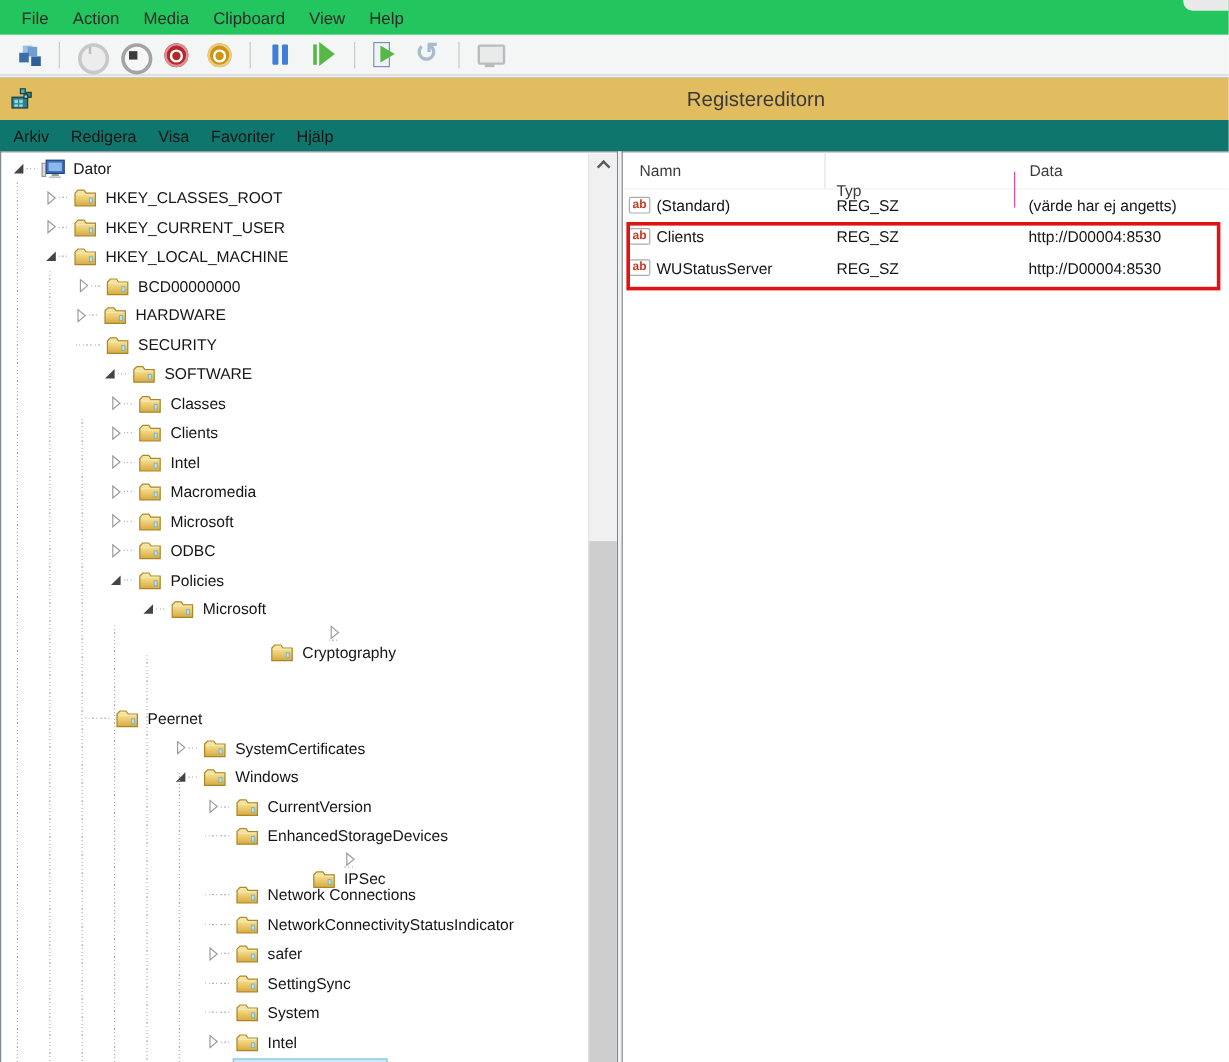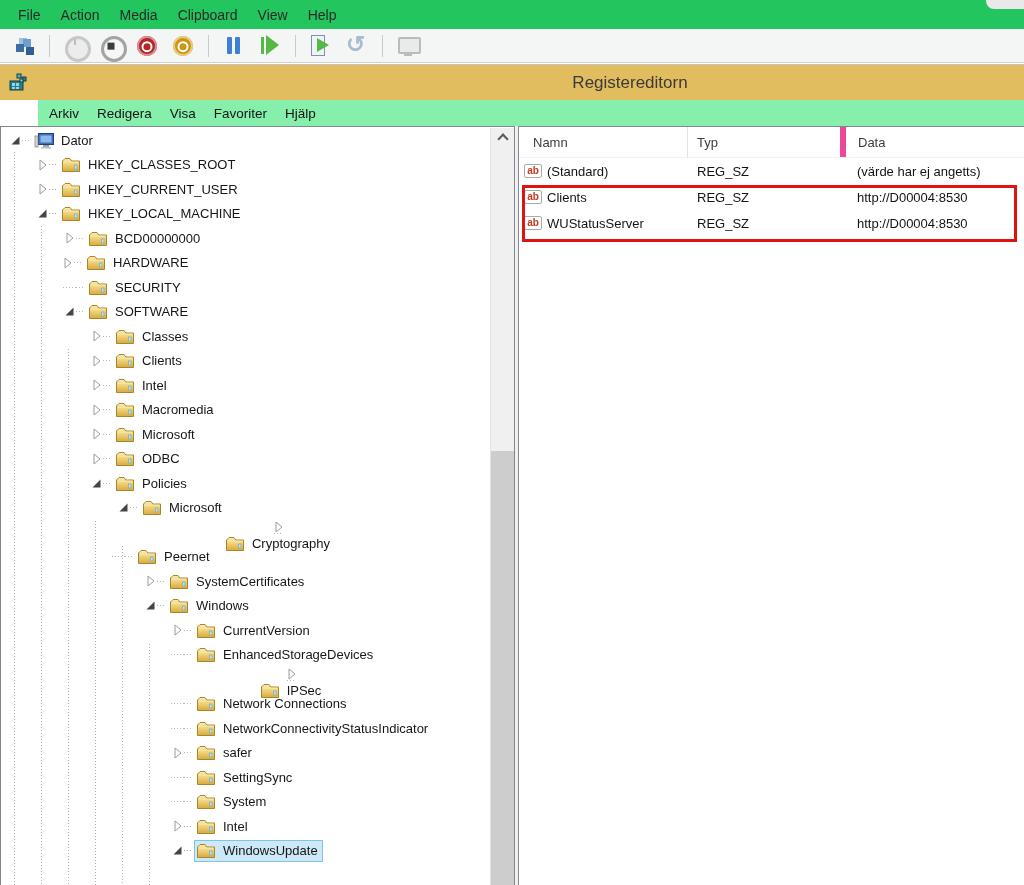--- a/index.html
+++ b/index.html
@@ -54,22 +54,22 @@
   .corner-blob{position:absolute;right:0;top:0;width:38px;height:9px;background:#e9e9e9;
     border-bottom-left-radius:8px;}
 
   
   .vm-viewport{border-top:1px solid #c4c4c4;margin-top:1px;}
   .titlebar{height:35px;background:var(--titlebar);position:relative;}
   .titlebar .title{position:absolute;left:630px;top:50%;transform:translate(-50%,-50%);
     font-size:17px;color:var(--gold_text);white-space:nowrap;}
   .regedit-icon{position:absolute;left:8px;top:6px;width:22px;height:22px;}
 
-  .menubar{height:27px;background:#86efac;display:flex;align-items:center;padding-left:2px;
-    font-size:13.5px;color:#141414;margin-left:38px;}
+  .menubar{height:27px;background:#0f766e;display:flex;align-items:center;padding-left:2px;
+    font-size:13.5px;color:#141414;}
   .menubar .menu-item{padding:0 9px;cursor:default;}
 
   .workspace{position:absolute;top:126px;left:0;right:0;bottom:0;background:#f0f0f0;}
 
   
   .tree-panel{position:absolute;left:0;top:0;width:515px;height:761px;background:#fff;
     border:1px solid #828790;border-bottom:none;}
   .tree{position:absolute;left:0;top:1px;right:25px;bottom:0;overflow:hidden;}
   .tree-row{height:24.5px;display:flex;align-items:center;font-size:13px;color:#161616;white-space:nowrap;}
   .expander{width:13px;height:13px;flex:none;display:flex;align-items:center;justify-content:center;}
@@ -92,21 +92,21 @@
   .chev{width:8px;height:8px;border-left:2px solid #5a5a5a;border-top:2px solid #5a5a5a;
     transform:rotate(45deg);}
   .scroll-thumb{position:absolute;left:0;right:0;top:323px;bottom:0;background:#cdcdcd;}
 
   
   .list-panel{position:absolute;left:518px;top:0;right:-2px;height:761px;background:#fff;
     border:1px solid #828790;border-bottom:none;}
   .list-header{display:flex;height:30px;font-size:13px;color:#3c3c3c;}
   .hcell{display:flex;align-items:center;height:100%;}
   .hcell:nth-child(1){width:169px;padding-left:14px;border-right:1px solid #e2e2e2;}
-  .hcell:nth-child(2){width:158px;padding-left:9px;border-right:6px solid #ec4899;}
+  .hcell:nth-child(2){width:158px;padding-left:9px;border-right:1px solid #ec4899;margin-top:16px;}
   .hcell:nth-child(3){flex:1;padding-left:12px;}
   .list-rows{border-top:1px solid #f2f2f2;}
   .list-row{display:flex;height:26px;align-items:center;font-size:13px;color:#141414;}
   .cell{display:flex;align-items:center;height:100%;overflow:hidden;white-space:nowrap;}
   .c-name{width:169px;padding-left:5px;}
   .c-typ{width:158px;padding-left:9px;}
   .c-data{flex:1;padding-left:11px;}
   .ab-icon{width:18px;height:14px;flex:none;margin-right:5px;background:#fff;border:1px solid #ababab;
     border-radius:2px;display:flex;align-items:center;justify-content:center;
     font-size:10px;font-weight:bold;color:#c43b22;line-height:1;}
@@ -311,21 +311,21 @@
         <svg class="icon-folder-svg" width="20" height="17" viewBox="0 0 20 17">
           <path d="M1.5 15.5 V5 L4 2.5 H9 L10.8 5 H18.5 V15.5 Z" fill="url(#goldGrad)" stroke="#a98728"></path>
           <path d="M2.5 6.2 H17.5" stroke="#f6e8ac" fill="none"></path>
           <rect x="13.5" y="9" width="2.5" height="4" fill="#bfe4ea" stroke="#7fb0b8" stroke-width="0.8"></rect>
         </svg>
         
       </span>
       <span class="label">SECURITY</span>
     </span>
   </div>
-          <div class="tree-row expanded icon-folder" style="padding-left: 62px;">
+          <div class="tree-row expanded icon-folder" style="padding-left: 84px;">
     <span class="expander">
 
       <svg class="exp-expanded" width="9" height="9" viewBox="0 0 9 9">
                 <path d="M8.5 0.5 L8.5 8.5 L0.5 8.5 Z" fill="#444444"></path>
               </svg>
     </span>
     <span class="connector"></span>
     <span class="row-core">
       <span class="node-icon">
         <svg class="icon-folder-svg" width="20" height="17" viewBox="0 0 20 17">
@@ -511,21 +511,21 @@
         <svg class="icon-folder-svg" width="20" height="17" viewBox="0 0 20 17">
           <path d="M1.5 15.5 V5 L4 2.5 H9 L10.8 5 H18.5 V15.5 Z" fill="url(#goldGrad)" stroke="#a98728"></path>
           <path d="M2.5 6.2 H17.5" stroke="#f6e8ac" fill="none"></path>
           <rect x="13.5" y="9" width="2.5" height="4" fill="#bfe4ea" stroke="#7fb0b8" stroke-width="0.8"></rect>
         </svg>
         
       </span>
       <span class="label">Cryptography</span>
     </span>
   </div>
-          <div class="tree-row leaf icon-folder" style="padding-left: 111px;">
+          <div class="tree-row leaf icon-folder" style="padding-left: 70px; margin-top: 42px;">
     <span class="expander">
       
       
     </span>
     <span class="connector"></span>
     <span class="row-core">
       <span class="node-icon">
         <svg class="icon-folder-svg" width="20" height="17" viewBox="0 0 20 17">
           <path d="M1.5 15.5 V5 L4 2.5 H9 L10.8 5 H18.5 V15.5 Z" fill="url(#goldGrad)" stroke="#a98728"></path>
           <path d="M2.5 6.2 H17.5" stroke="#f6e8ac" fill="none"></path>

